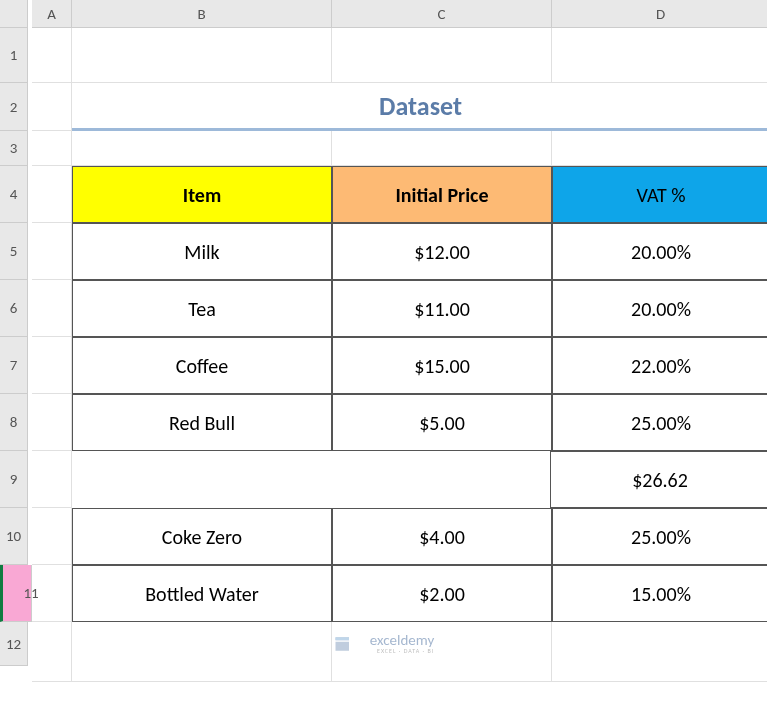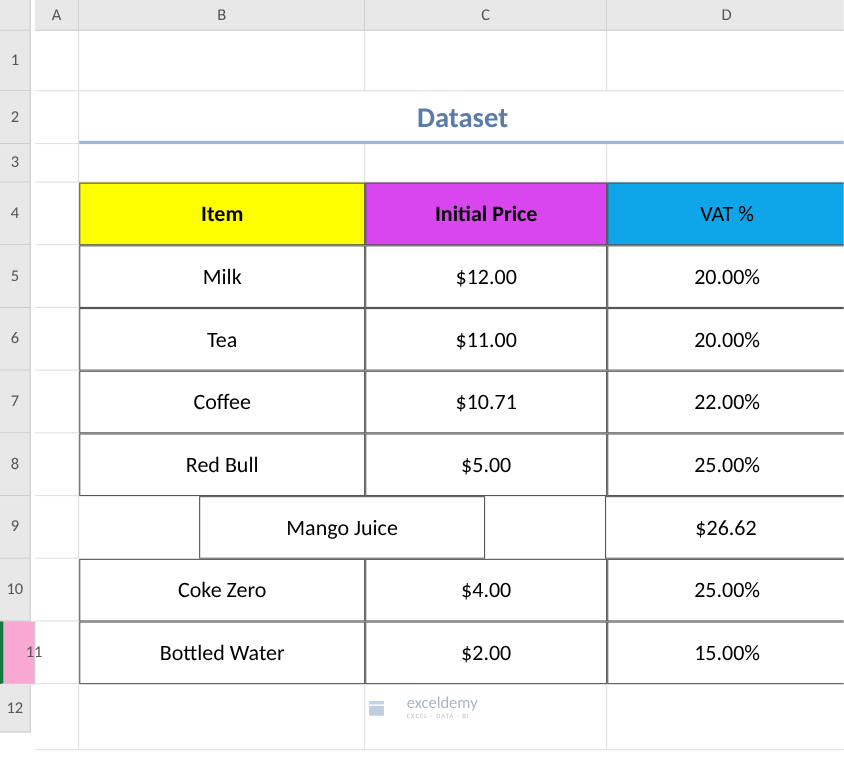--- a/index.html
+++ b/index.html
@@ -30,26 +30,26 @@
     
     .r1 .cell { height: 55px; }
     .r2 .cell { height: 48px; }
     .r3 .cell { height: 35px; }
     .r4 .cell, .r5 .cell, .r6 .cell, .r7 .cell, .r8 .cell, .r9 .cell, .r10 .cell, .r11 .cell { height: 57px; }
     .r12 .cell { height: 60px; }
     
     .title-cell { font-size: 26px; font-weight: bold; color: #5b7ca8; border-bottom: 3px solid #9db9d9; width: 698px; }
     
     .header-item { background: #ffff00; font-weight: bold; border: 1px solid #555; }
-    .header-price { background: #d946ef; font-weight: bold; border: 1px solid #555; }
+    .header-price { background: #fdba74; font-weight: bold; border: 1px solid #555; }
     .header-vat { background: #0ea5e9; font-weight: normal; border: 1px solid #555; }
     
     .data-cell { border: 1px solid #555; background: #fff; }
     
-    .watermark { position: absolute; bottom: 48px; left: 50%; transform: translateX(-50%); display: flex; align-items: center; gap: 19px; opacity: 0.55; }
+    .watermark { position: absolute; bottom: 48px; left: 50%; transform: translateX(-50%); display: flex; align-items: center; gap: 19px; opacity: 0.55; text-align: right; }
     .watermark-icon { width: 18px; height: 18px; }
     .watermark-text { display: flex; flex-direction: column; line-height: 1; }
     .watermark-main { font-size: 15px; color: #5b7ca8; font-weight: 500; }
     .watermark-sub { font-size: 6px; color: #888; letter-spacing: 1px; }
   </style>
 </head>
 <body>
 
 <div class="sheet">
   <div style="display:flex; flex-direction:column;">
@@ -107,32 +107,31 @@
       </div>
       <div class="grid-row r6">
         <div class="cell col-a"></div>
         <div class="cell col-b data-cell">Tea</div>
         <div class="cell col-c data-cell">$11.00</div>
         <div class="cell col-d data-cell">20.00%</div>
       </div>
       <div class="grid-row r7">
         <div class="cell col-a"></div>
         <div class="cell col-b data-cell">Coffee</div>
-        <div class="cell col-c data-cell">$10.71</div>
+        <div class="cell col-c data-cell">$15.00</div>
         <div class="cell col-d data-cell">22.00%</div>
       </div>
       <div class="grid-row r8">
         <div class="cell col-a"></div>
         <div class="cell col-b data-cell">Red Bull</div>
         <div class="cell col-c data-cell">$5.00</div>
         <div class="cell col-d data-cell">25.00%</div>
       </div>
       <div class="grid-row r9">
         <div class="cell col-a"></div>
-        <div class="cell col-b data-cell">Mango Juice</div>
         <div class="cell col-c data-cell">$26.62</div>
       </div>
       <div class="grid-row r10">
         <div class="cell col-a"></div>
         <div class="cell col-b data-cell">Coke Zero</div>
         <div class="cell col-c data-cell">$4.00</div>
         <div class="cell col-d data-cell">25.00%</div>
       </div>
       <div class="grid-row r11">
         <div class="cell col-a"></div>

